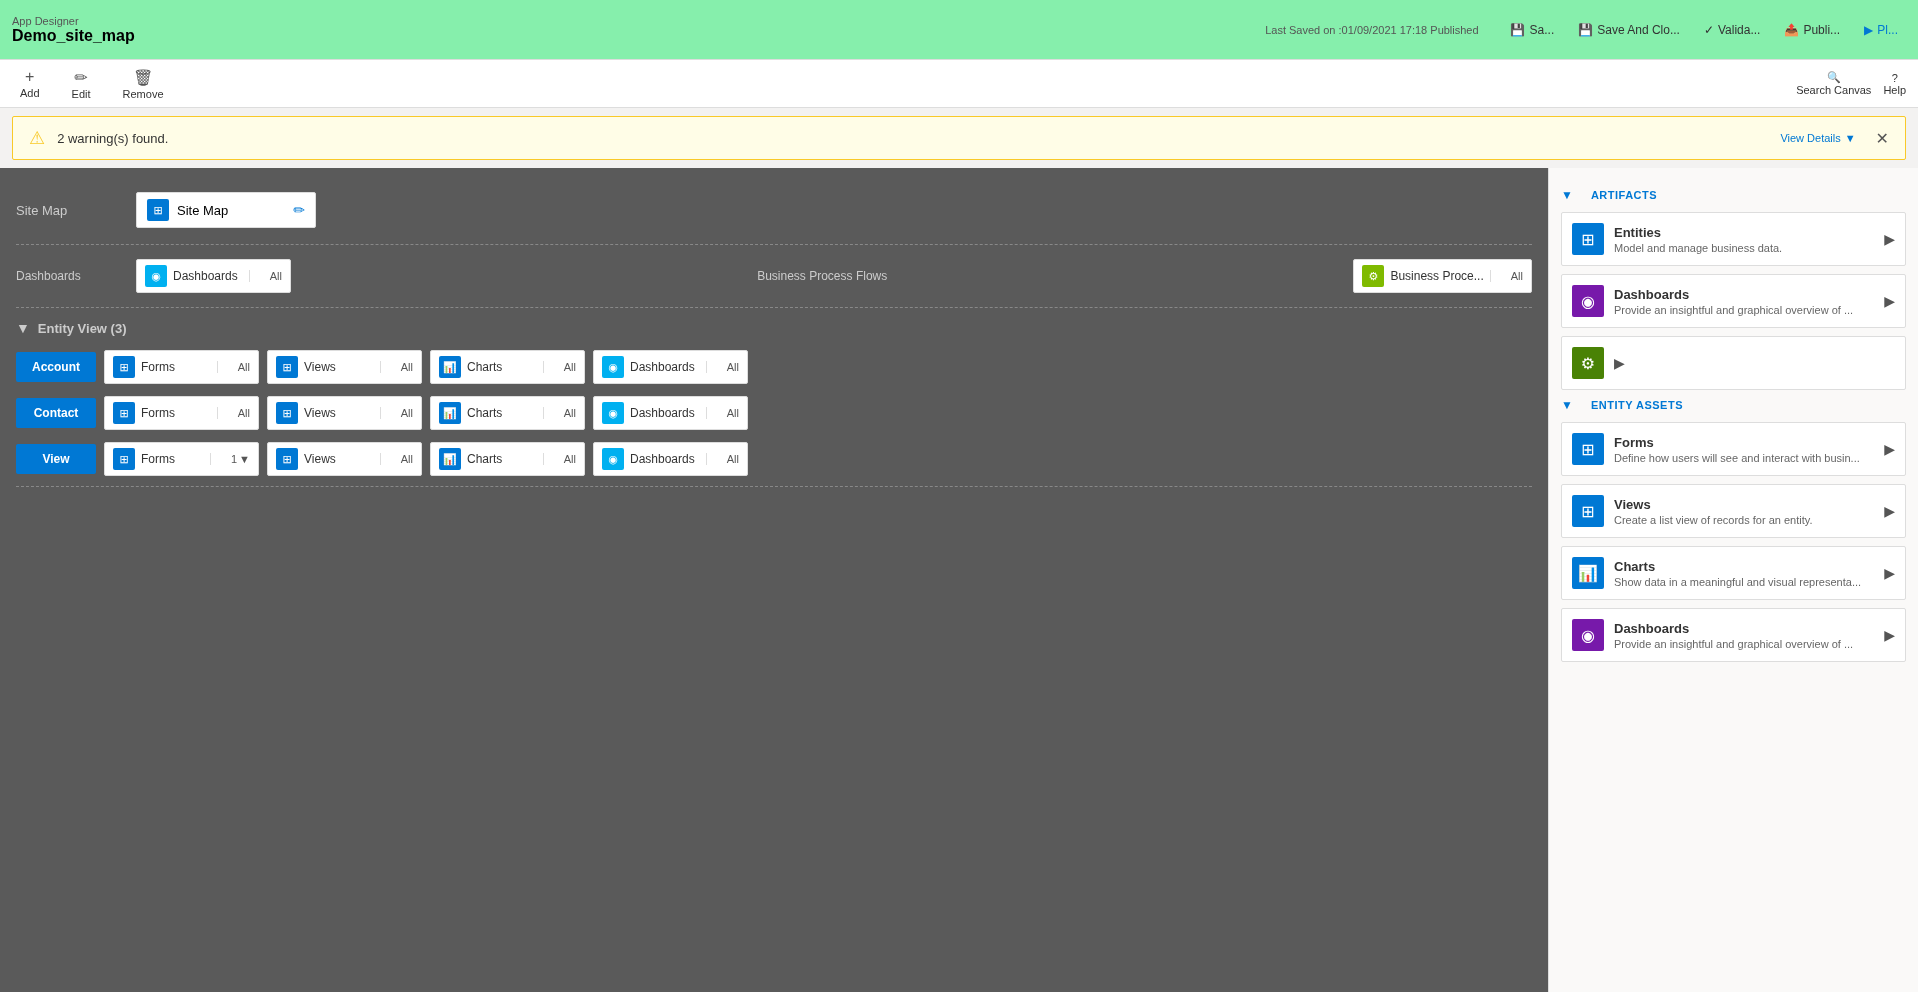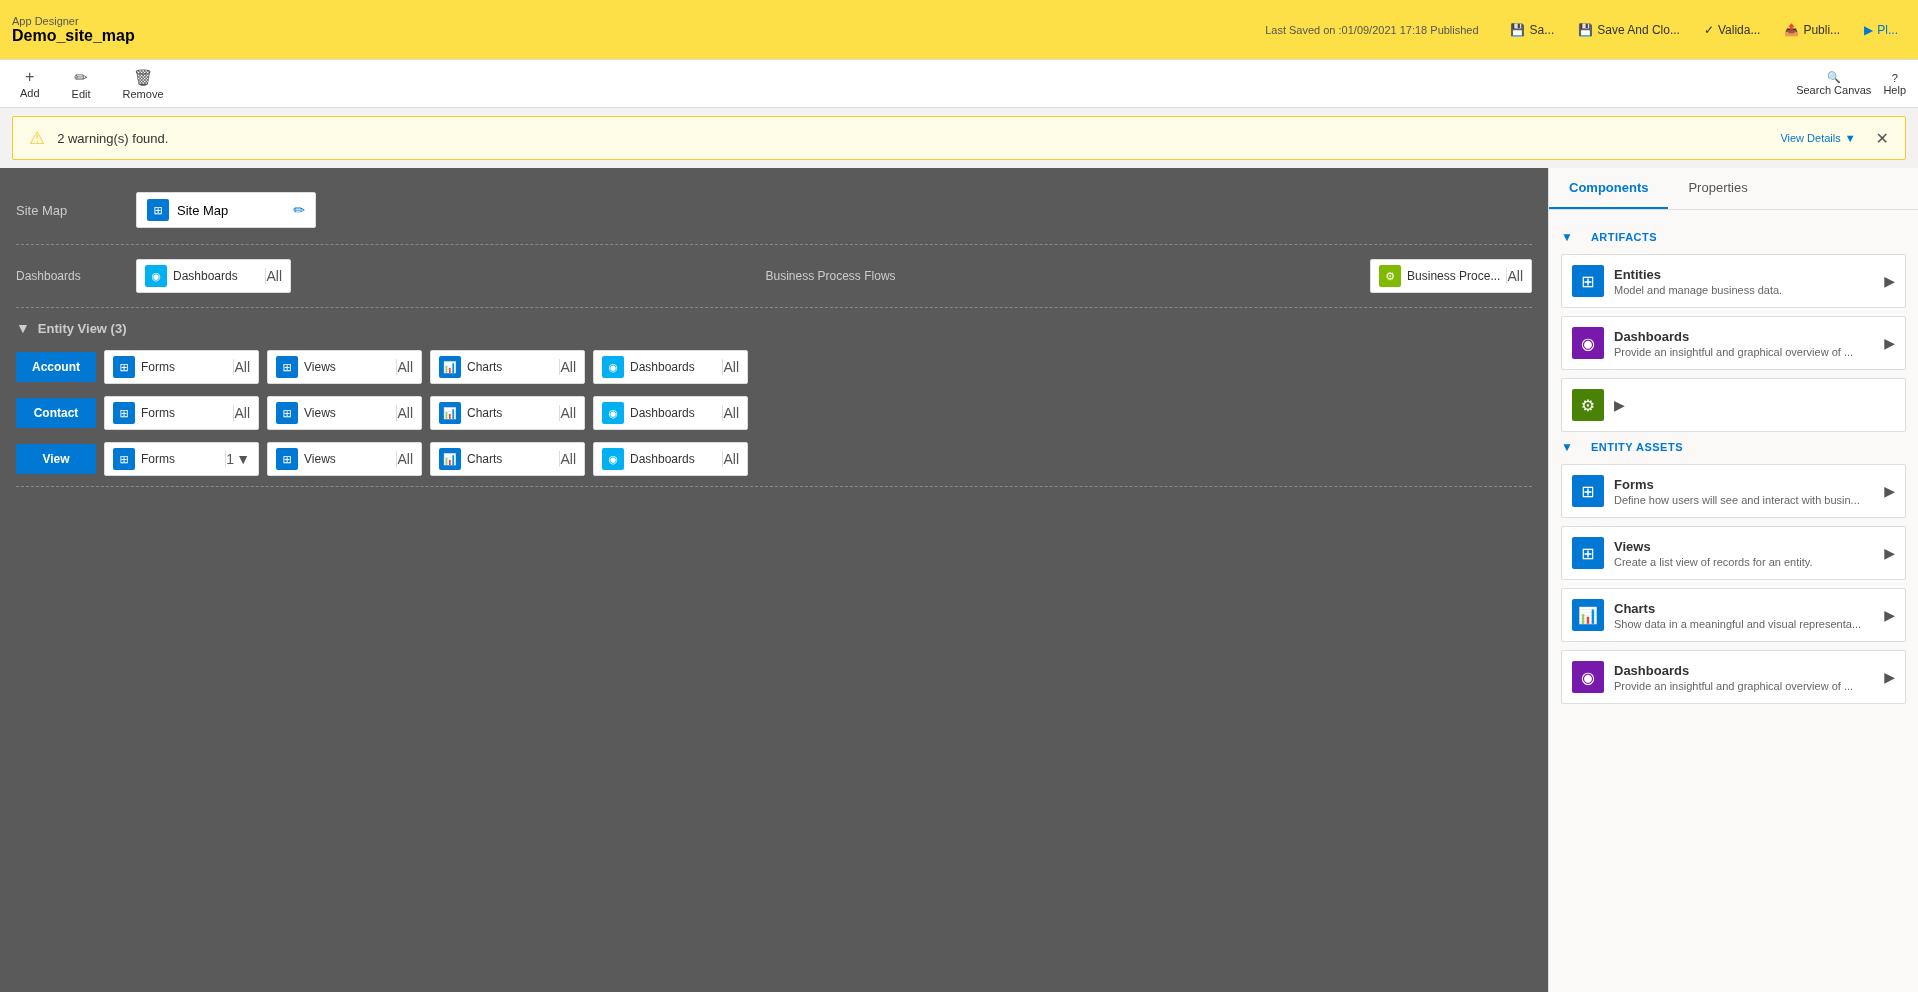--- a/index.html
+++ b/index.html
@@ -1,20 +1,20 @@
 <!DOCTYPE html>
 <html><head>
   <meta charset="utf-8">
   <style>
     * { box-sizing: border-box; margin: 0; padding: 0; font-family: 'Segoe UI', sans-serif; }
     body { width: 1918px; height: 992px; overflow: hidden; background: #f3f2f1; }
 
     
     .header {
-      background: #fde047;
+      background: #86efac;
       border-bottom: 1px solid #ddd;
       padding: 0 12px;
       height: 60px;
       display: flex;
       align-items: center;
       justify-content: space-between;
     }
     .header-left { display: flex; flex-direction: column; }
     .header-app-designer { font-size: 11px; color: #555; }
     .header-title { font-size: 16px; font-weight: 600; color: #000; }
@@ -183,22 +183,22 @@
       display: flex; align-items: center; justify-content: center;
       color: #fff; font-size: 11px; flex-shrink: 0;
     }
     .pill-icon-green { 
       width: 22px; height: 22px; background: #7fba00; border-radius: 2px;
       display: flex; align-items: center; justify-content: center;
       color: #fff; font-size: 11px; flex-shrink: 0;
     }
     .pill-label { font-size: 12px; flex: 1; color: #333; }
     .pill-badge { 
-      font-size: 14px; color: #555; 
-      border-left: 1px solid #ddd; padding-left: 0;
+      font-size: 11px; color: #555; 
+      border-left: 1px solid #ddd; padding-left: 20px;
       display: flex; align-items: center; gap: 2px;
     }
 
     
     .right-panel {
       width: 370px;
       background: #faf9f8;
       border-left: 1px solid #ddd;
       display: flex;
       flex-direction: column;
@@ -447,28 +447,20 @@
         <span class="pill-label">Dashboards</span>
         <span class="pill-badge">All</span>
       </div>
     </div>
 
     <div class="dashed-row"></div>
 
   </div>
 
   <div class="right-panel">
-    <div class="right-panel-tabs">
-      <div class="right-tab active">
-        <span>Components</span>
-      </div>
-      <div class="right-tab">
-        <span>Properties</span>
-      </div>
-    </div>
     <div class="right-panel-content">
 
       <div class="section-header">
         <span class="section-chevron">▼</span>
         <span class="section-title">ARTIFACTS</span>
       </div>
 
       <div class="component-item">
         <div class="component-item-icon ci-blue">
           <span>⊞</span>

